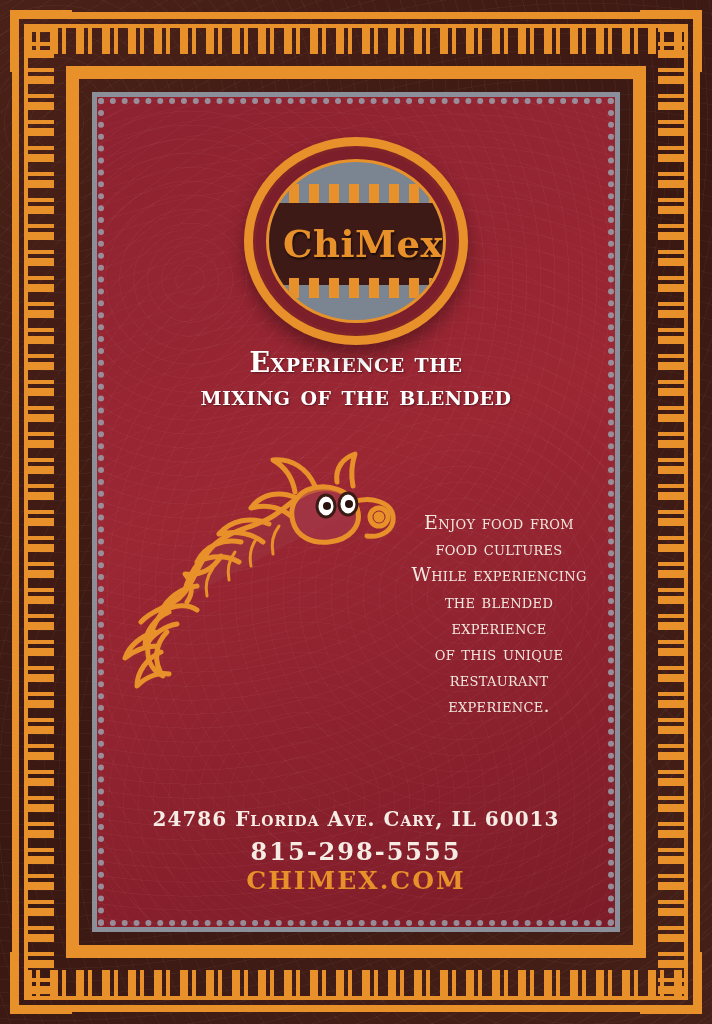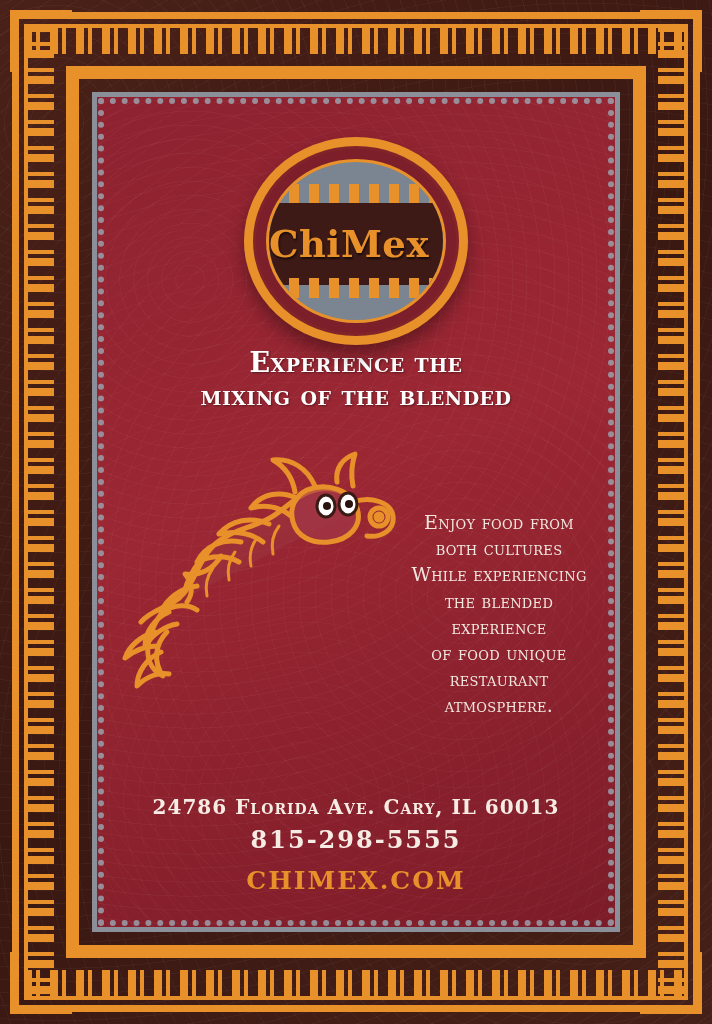--- a/index.html
+++ b/index.html
@@ -161,21 +161,21 @@
     border: 3px solid #E8912A;
   }
   .med-band {
     position: absolute;
     left: 0; right: 0;
     height: 82px;
     top: 41px;
     background: #3d1a16;
     display: flex;
     align-items: center;
-    justify-content: flex-start;
+    justify-content: flex-end;
   }
   .step-top, .step-bot {
     position: absolute;
     left: 0; right: 0;
     height: 20px;
     background:
       repeating-linear-gradient(90deg, #E8912A 0 10px, transparent 10px 20px);
   }
   .step-top { top: 22px; }
   .step-bot { bottom: 22px; }
@@ -256,21 +256,21 @@
   }
   .phone {
     margin-top: 6px;
     color: #f6ece4;
     font-family: "DejaVu Serif", serif;
     font-weight: bold;
     font-size: 24px;
     letter-spacing: 2px;
   }
   .website {
-    margin-top: 12px;
+    margin-top: 0;
     color: #E8912A;
     font-family: "DejaVu Serif", serif;
     font-variant: small-caps;
     font-weight: bold;
     font-size: 25px;
     letter-spacing: 2px;
   }
 </style>
 </head>
 <body>
@@ -357,25 +357,25 @@
 
             <path d="M178 80 C172 88 170 98 172 108" stroke-width="3"></path>
             <path d="M156 92 C150 100 148 110 150 120" stroke-width="3"></path>
             <path d="M134 106 C128 114 126 124 128 134" stroke-width="3"></path>
             <path d="M112 122 C106 130 104 140 106 150" stroke-width="3"></path>
           </g>
         </svg>
 
         <div class="bodycopy">
           <div>Enjoy food from</div>
-          <div>both cultures</div>
+          <div>food cultures</div>
           <div>While experiencing</div>
           <div>the blended  experience</div>
-          <div>of food unique</div>
-          <div>restaurant atmosphere.</div>
+          <div>of this unique</div>
+          <div>restaurant experience.</div>
         </div>
       </div>
 
       <div class="footer">
         <div class="address">24786 Florida Ave. Cary, IL 60013</div>
         <div class="phone">815-298-5555</div>
         <div class="website">CHIMEX.COM</div>
       </div>
 
     </div>

